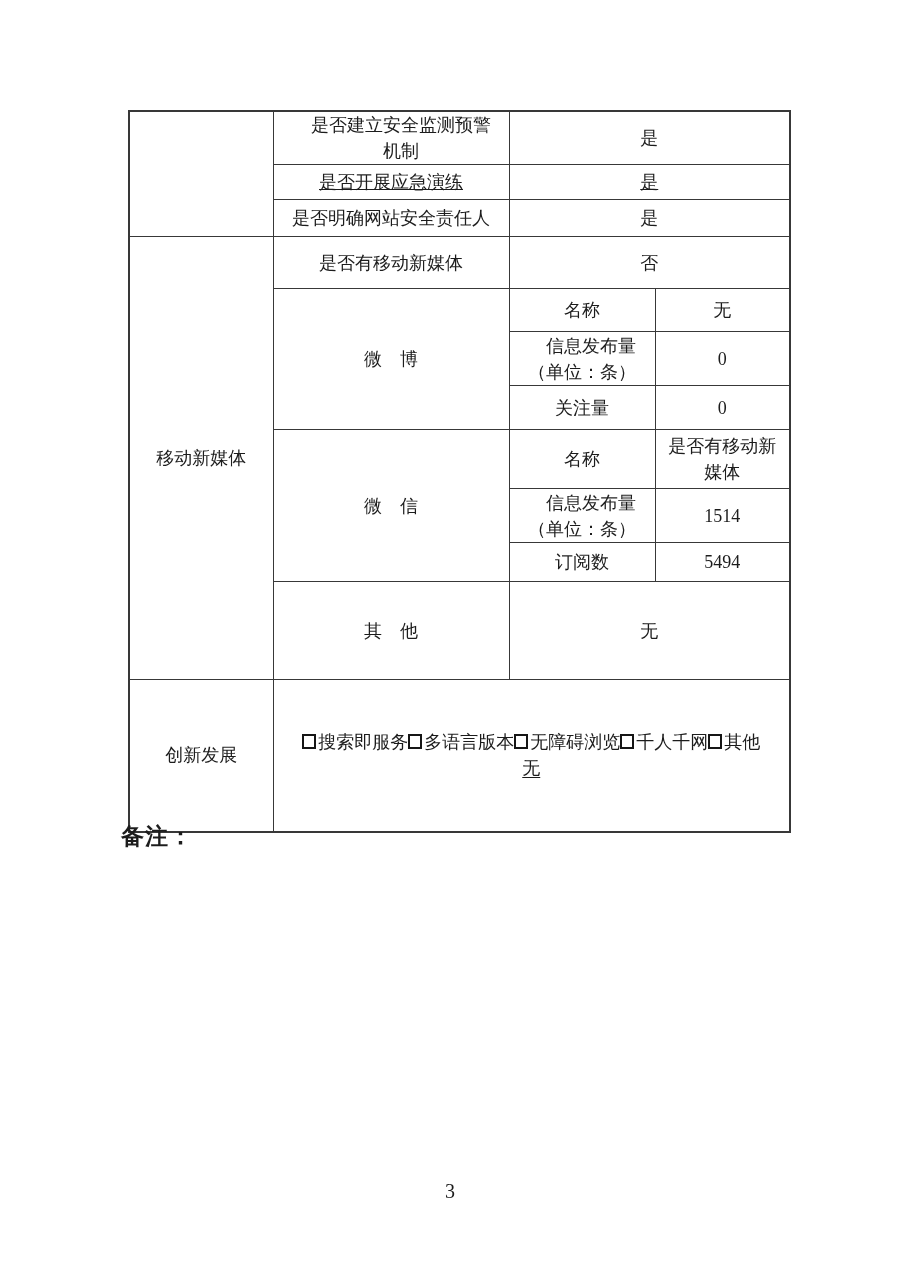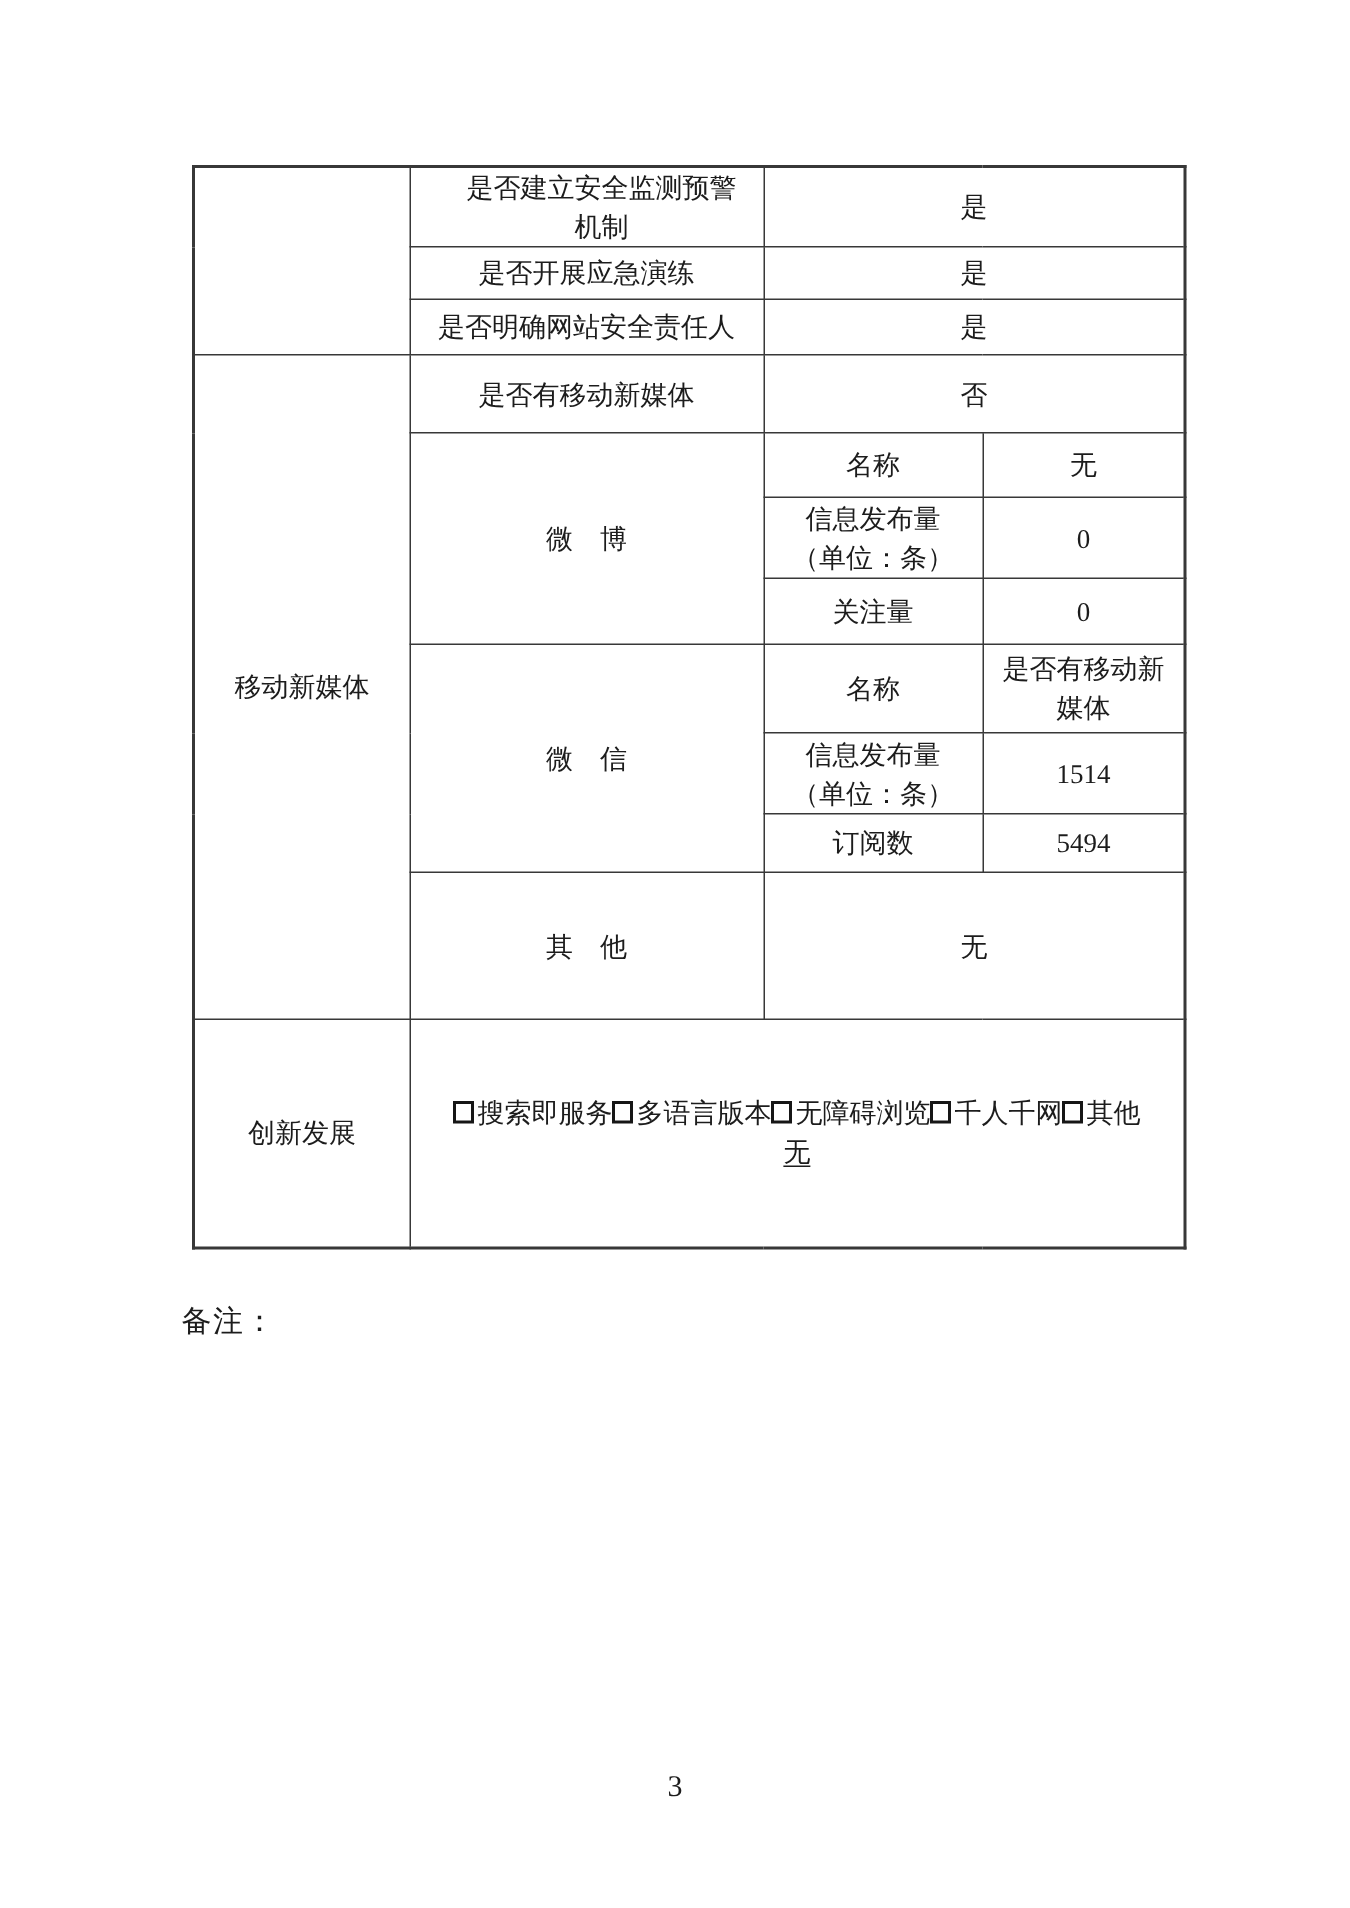--- a/index.html
+++ b/index.html
@@ -29,35 +29,35 @@
     line-height: 26px;
     padding: 0;
     overflow: hidden;
   }
   col.c1 { width: 144px; }
   col.c2 { width: 236px; }
   col.c3 { width: 146px; }
   col.c4 { width: 135px; }
 
   tr.r1  { height: 53px; }
-  tr.r2  { height: 35px; }
+  tr.r2  { height: 35px; text-decoration: underline; }
   tr.r3  { height: 37px; padding-left: 32px; }
   tr.r4  { height: 52px; }
   tr.r5  { height: 43px; }
   tr.r6  { height: 54px; }
   tr.r7  { height: 44px; }
   tr.r8  { height: 59px; }
   tr.r9  { height: 54px; }
   tr.r10 { height: 39px; }
   tr.r11 { height: 98px; }
   tr.r12 { height: 152px; }
 
   .wrap10 { display: inline-block; max-width: 190px; margin-left: 20px; }
   .wrap6  { display: inline-block; max-width: 118px; }
-  .two-line { display: inline-block; text-align: center; }
+  .two-line { display: inline-block; text-align: right; }
   .two-line span { display: block; }
 
   td.innovation-cell {
     text-align: left;
     padding: 0 14px 0 23px;
     line-height: 29px;
   }
   .cb {
     display: inline-block;
     width: 14px; height: 15px;
@@ -66,23 +66,23 @@
     margin-right: 2px;
     background: #ffffff;
   }
   .other-underlined {
     text-decoration: underline;
     text-underline-offset: 3px;
   }
 
   .notes {
     position: absolute;
-    left: 121px; top: 867px;
-    font-size: 20px;
-    font-weight: normal;
+    left: 121px; top: 821px;
+    font-size: 23px;
+    font-weight: bold;
     letter-spacing: 1px;
   }
   .page-number {
     position: absolute;
     left: 0; right: 0;
     top: 1180px;
     text-align: center;
     font-size: 20px;
   }
 </style>

